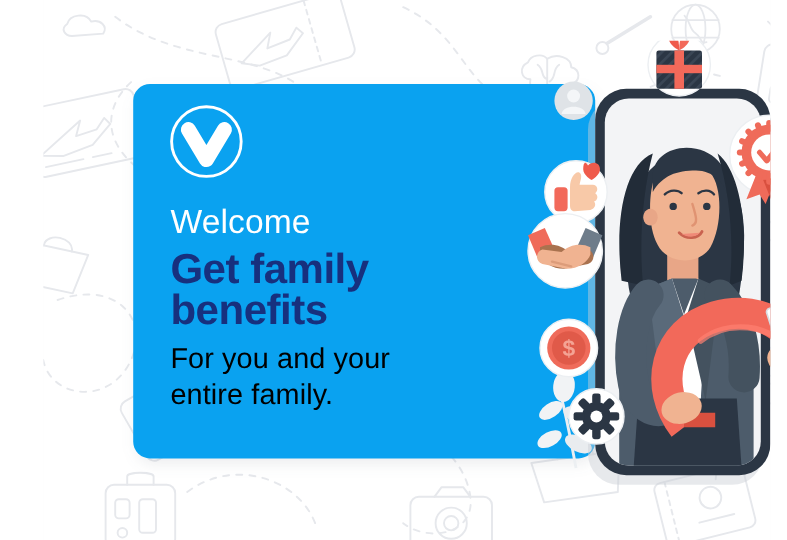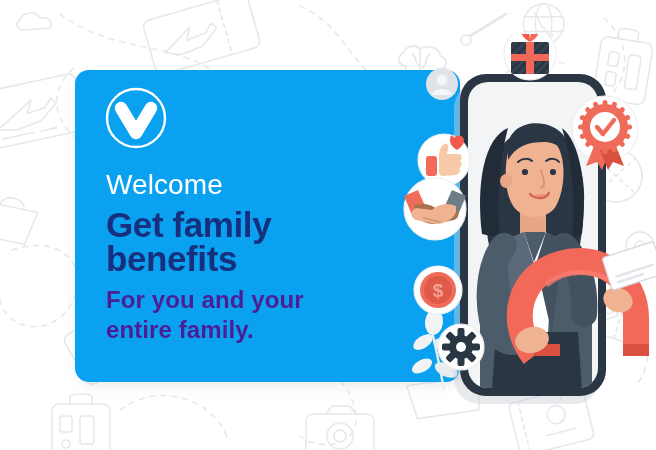--- a/index.html
+++ b/index.html
@@ -3,21 +3,21 @@
 <meta charset="utf-8">
 <style>
   * { margin:0; padding:0; box-sizing:border-box; }
   html,body { width:656px; height:450px; }
   body {
     font-family:"Liberation Sans", sans-serif;
     background:#ffffff;
     overflow:hidden;
     position:relative;
   }
-  #stage { position:absolute; inset:0; width:656px; height:450px; overflow:hidden; background:#fdfdfd; }
+  #stage { position:absolute; inset:0; width:606px; height:450px; overflow:hidden; background:#fdfdfd;margin-left:36px; }
 
   
   #bg-doodles { position:absolute; inset:0; width:656px; height:450px; }
 
   
   #blue-card{
     position:absolute; left:75px; top:70px; width:385px; height:312px;
     background:#0aa2f0; border-radius:14px; z-index:3;
   }
   #blue-card-shadow{
@@ -30,21 +30,21 @@
   .card-text{ position:absolute; left:31px; }
   #welcome-text{
     top:101px; font-size:28px; color:#ffffff; letter-spacing:.1px; line-height:1;
     font-weight:400;
   }
   #headline{
     top:138px; font-size:35px; color:#17307e; font-weight:bold; line-height:.97;
     letter-spacing:-.4px; white-space:pre-line;
   }
   #subline{
-    top:215px; font-size:24px; color:#4c1d95; font-weight:700; line-height:1.27;
+    top:215px; font-size:24px; color:#000000; font-weight:400; line-height:1.27;
     white-space:pre-line; letter-spacing:.1px;
   }
 
   
   #illustration{ position:absolute; left:396px; top:34px; width:260px; height:380px; z-index:6; }
 </style>
 </head>
 <body>
 
 <div id="stage">

